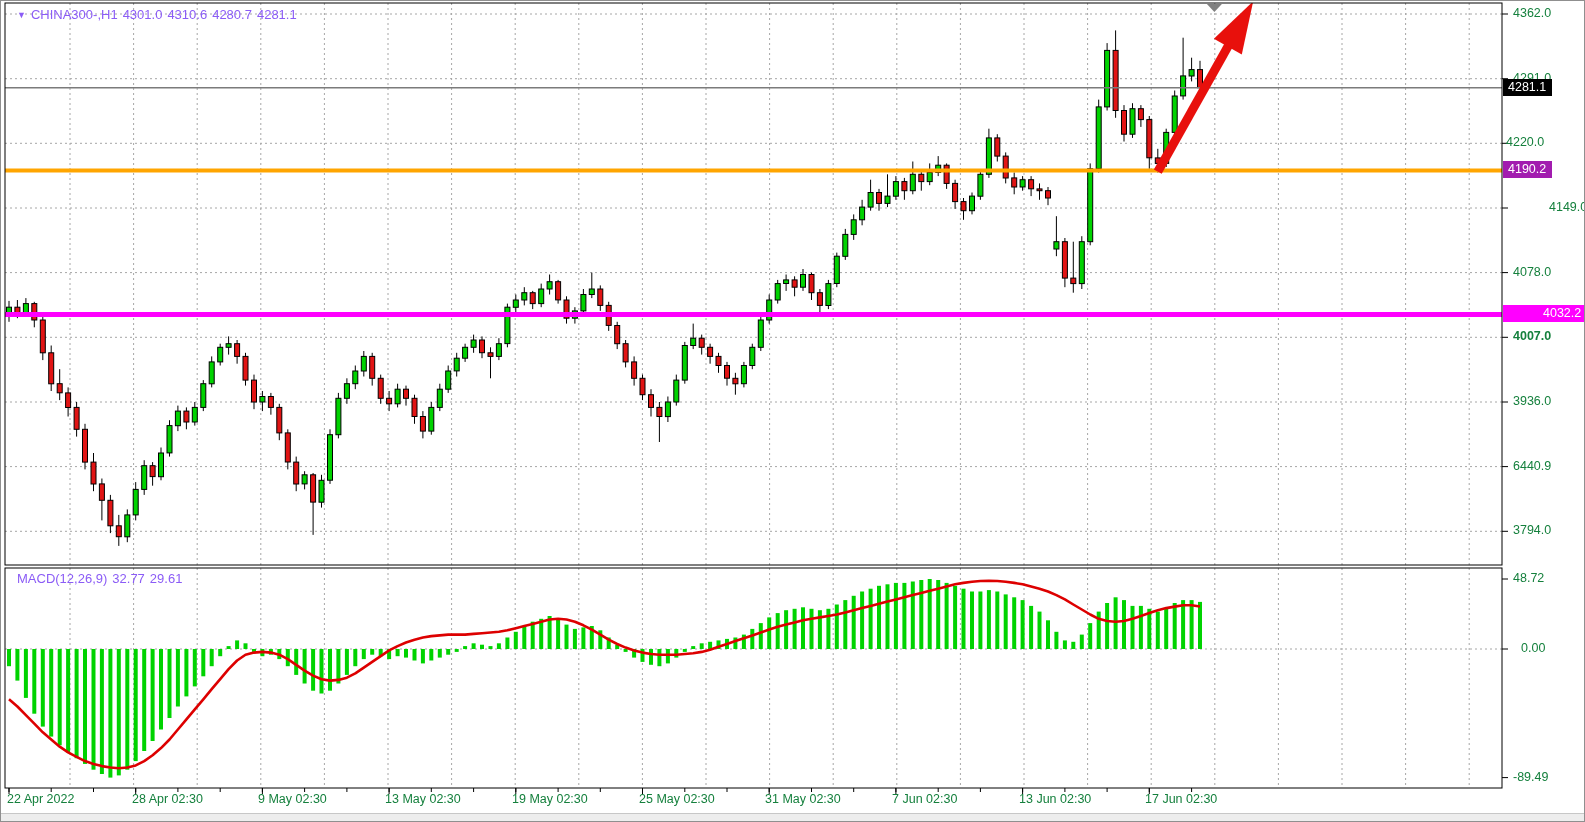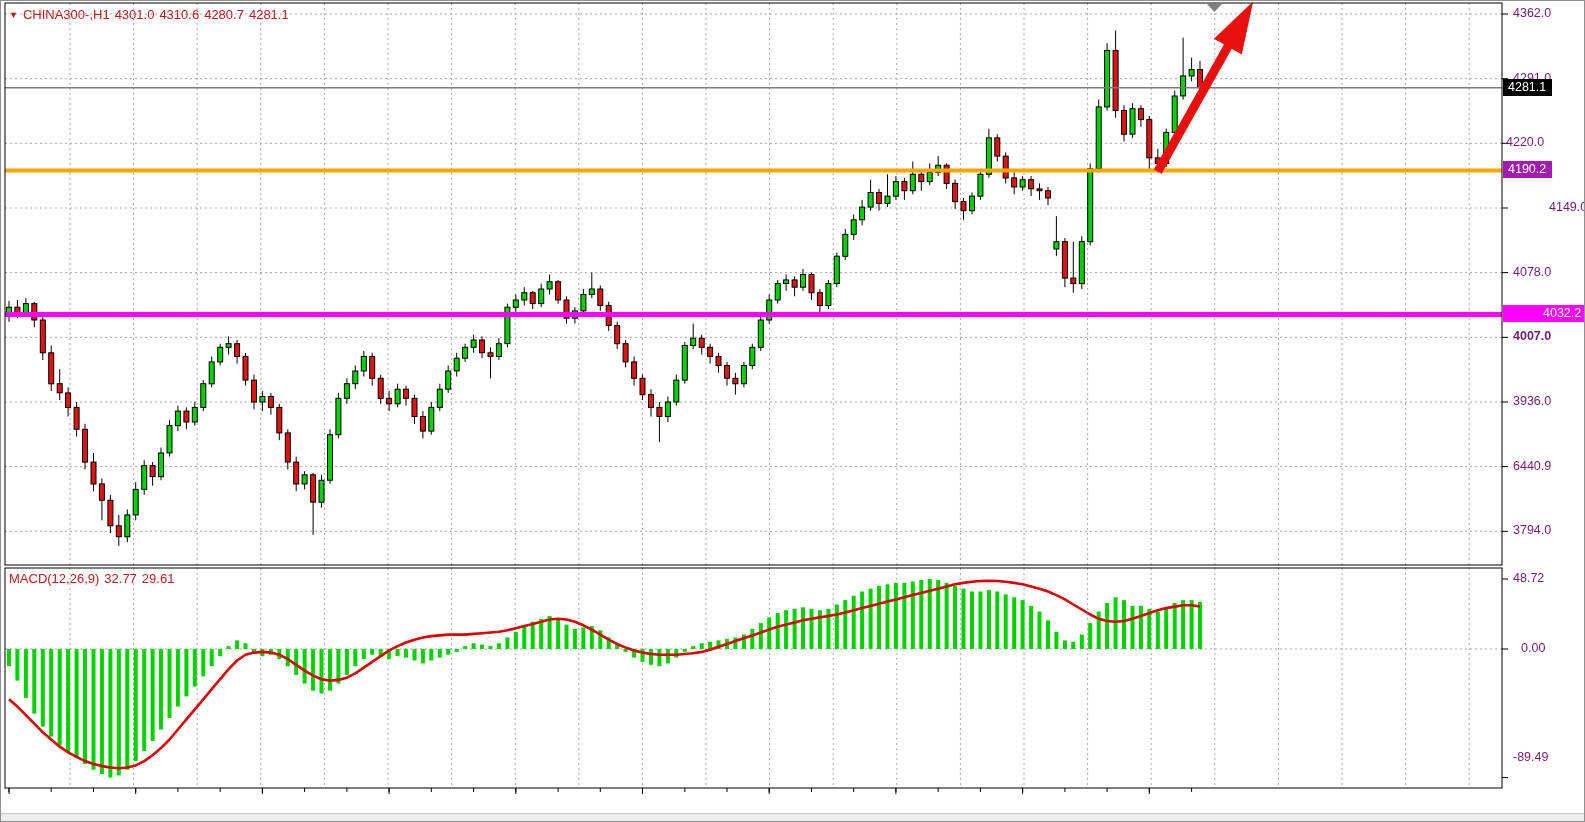--- a/index.html
+++ b/index.html
@@ -2,27 +2,27 @@
 <html><head>
 <meta charset="utf-8">
 <style>
   html,body{margin:0;padding:0;background:#e8e8e8;}
   .window{
     position:relative; width:1585px; height:822px; background:#ffffff;
     border:1px solid #8f8f8f; box-sizing:border-box; overflow:hidden;
     font-family:"Liberation Sans","DejaVu Sans",sans-serif; color:#000;
   }
   #chart-svg{position:absolute;left:0;top:0;width:1585px;height:822px;}
-  .legend{position:absolute; font-size:13px; white-space:nowrap; z-index:5; color:#b91c1c;}
+  .legend{position:absolute; font-size:13px; white-space:nowrap; z-index:5; color:#8b5cf6;margin-left:8px;}
   .legend .num{margin-left:5px;}
   .legend .sym{margin-left:4px;}
   .legend .dd{font-size:9px; margin-right:1px; position:relative; top:-1px; cursor:pointer;}
   .legend-main{left:8px; top:6px;}
   .legend-macd{left:8px; top:570px;}
-  .axis-label{position:absolute; font-size:12.5px; line-height:15px; color:#701a75; white-space:nowrap;}
+  .axis-label{position:absolute; font-size:12.5px; line-height:15px; color:#15803d; white-space:nowrap;}
   .badge{
     position:absolute; left:1502px; z-index:6; color:#fff; font-size:12.5px;
     line-height:17px; height:17px; padding:0 6px 0 5px; white-space:nowrap;
   }
   .badge-black{background:#000000;}
   .badge-orange{background:#a21caf; z-index:4;}
   .badge-magenta{background:#ff00ff; z-index:4;}
   #price-axis,#macd-axis{position:absolute; left:1502px; top:0; width:83px; z-index:2;}
   #time-axis{position:absolute; left:0; top:788px; width:1585px; height:24px; z-index:2;}
   .bottom-strip{position:absolute; left:0; top:812px; width:1585px; height:10px;
@@ -612,21 +612,33 @@
       <div class="axis-label" style="left: 10px; top: 199px; margin-left: 36px;">4149.0</div>
       <div class="axis-label" style="left: 10px; top: 264px;">4078.0</div>
       <div class="axis-label" style="left: 10px; top: 328px; font-weight: bold;">4007.0</div>
       <div class="axis-label" style="left: 10px; top: 393px;">3936.0</div>
       <div class="axis-label" style="left: 10px; top: 458px;">6440.9</div>
       <div class="axis-label" style="left: 10px; top: 522px;">3794.0</div>
     </div>
   <div id="macd-axis">
       <div class="axis-label" style="left: 10px; top: 570px;">48.72</div>
       <div class="axis-label" style="left: 18px; top: 640px;">0.00</div>
-      <div class="axis-label" style="left: 10px; top: 749px; text-align: center;">-89.49</div>
+      <div class="axis-label" style="left: 10px; top: 769px; text-align: center;">-89.49</div>
+    </div>
+  <div id="time-axis">
+      <div class="axis-label" style="left: 6px; top: 3px;">22 Apr 2022</div>
+      <div class="axis-label" style="left: 131px; top: 3px;">28 Apr 02:30</div>
+      <div class="axis-label" style="left: 257px; top: 3px;">9 May 02:30</div>
+      <div class="axis-label" style="left: 384px; top: 3px;">13 May 02:30</div>
+      <div class="axis-label" style="left: 511px; top: 3px;">19 May 02:30</div>
+      <div class="axis-label" style="left: 638px; top: 3px;">25 May 02:30</div>
+      <div class="axis-label" style="left: 764px; top: 3px;">31 May 02:30</div>
+      <div class="axis-label" style="left: 891px; top: 3px;">7 Jun 02:30</div>
+      <div class="axis-label" style="left: 1018px; top: 3px;">13 Jun 02:30</div>
+      <div class="axis-label" style="left: 1144px; top: 3px;">17 Jun 02:30</div>
     </div>
 
   <div class="badge badge-black" id="badge-current" style="top: 78px;">4281.1</div>
   <div class="badge badge-orange" id="badge-resistance" style="top: 160px;">4190.2</div>
   <div class="badge badge-magenta" id="badge-support" style="top: 304px; padding-left: 40px;">4032.2</div>
 
   <div class="bottom-strip"></div>
 </div>
 
 </body></html>

